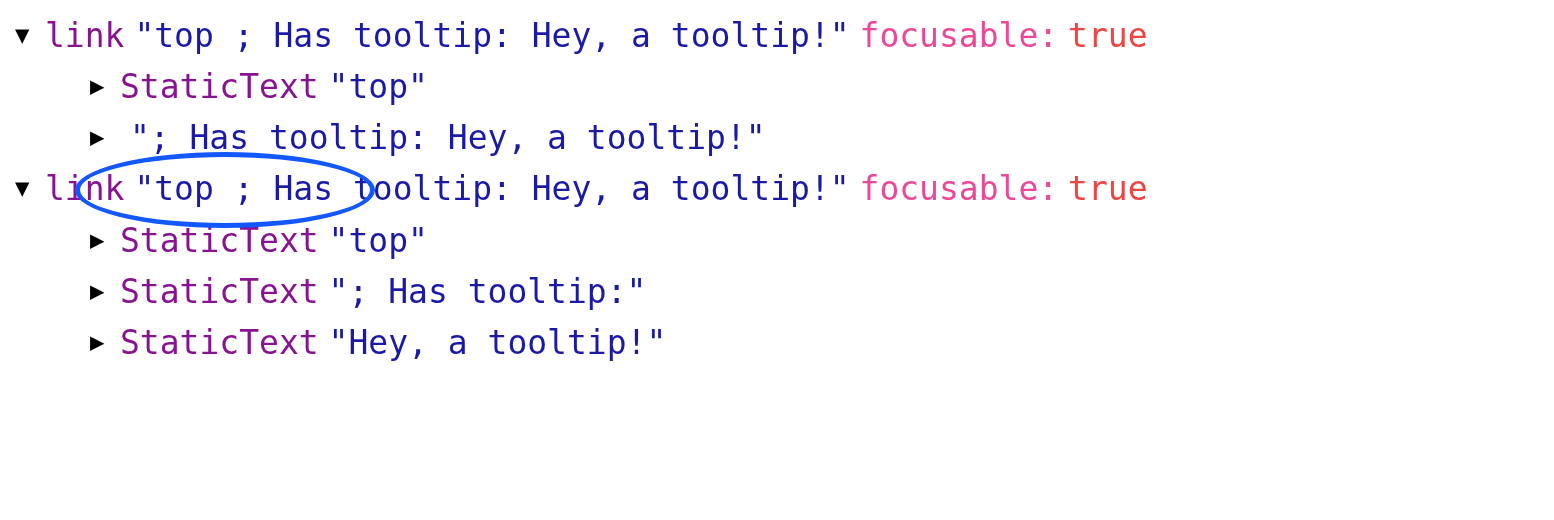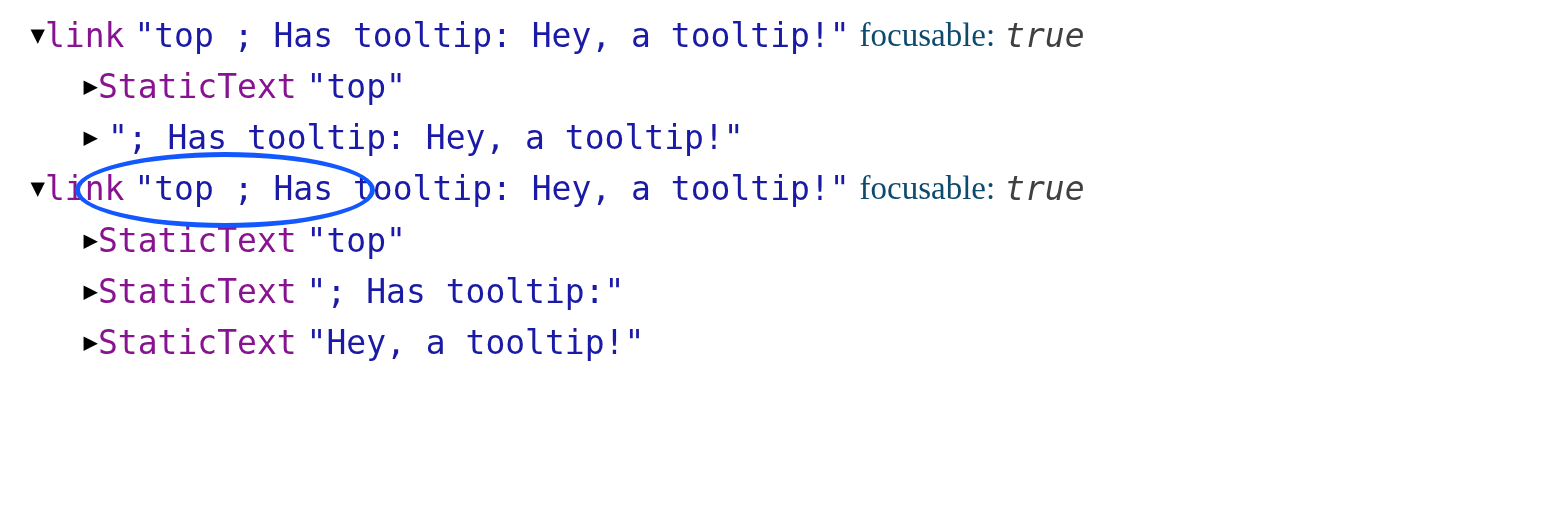--- a/index.html
+++ b/index.html
@@ -13,24 +13,23 @@
       line-height: 1.55;
       background: #ffffff;
       color: #333;
       padding: 10px 0 0 0;
       white-space: nowrap;
     }
     .tree-row {
       display: flex;
       align-items: center;
       position: relative;
-      text-align: right;
     }
     .indent-0 { padding-left: 15px; }
-    .indent-1 { padding-left: 68px; }
+    .indent-1 { padding-left: 90px; }
     .disclosure {
       display: inline-block;
       width: 30px;
       color: #000;
       font-size: 24px;
       flex-shrink: 0;
       user-select: none;
     }
     .disclosure.expanded::before {
       content: "▼";
@@ -38,26 +37,24 @@
     .disclosure.collapsed::before {
       content: "▶";
     }
     .role {
       color: #881391;
     }
     .str {
       color: #1a1aa6;
     }
     .attr-name {
-      color: #0c4a6e;
-      font-family: Liberation Serif, serif;
+      color: #ec4899;
     }
     .attr-val {
-      color: #404040;
-      font-style: italic;
+      color: #ef4444;
     }
     .gap { display: inline-block; width: 0.3em; }
     .circle-annotation {
       position: absolute;
       border: 5px solid #1357ff;
       border-radius: 50%;
       pointer-events: none;
       z-index: 10;
     }
     .row-wrap {

